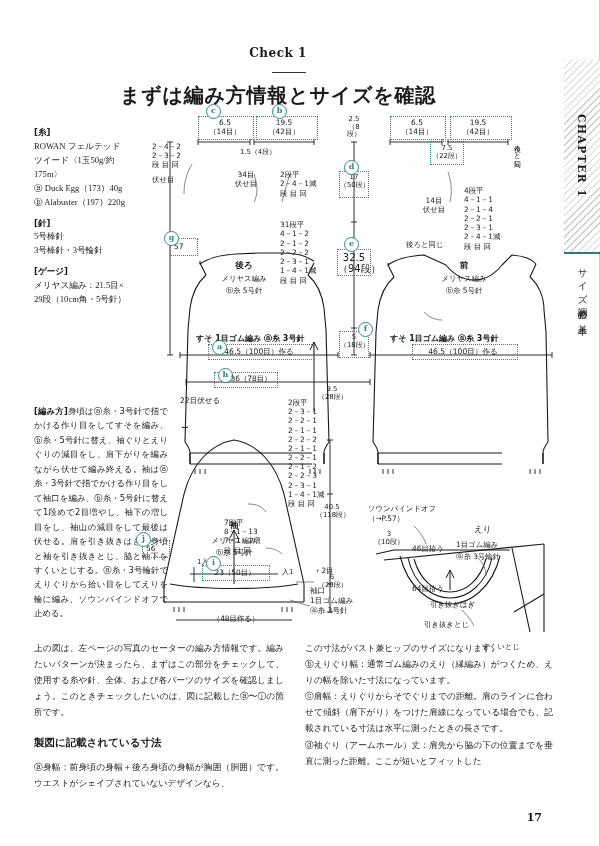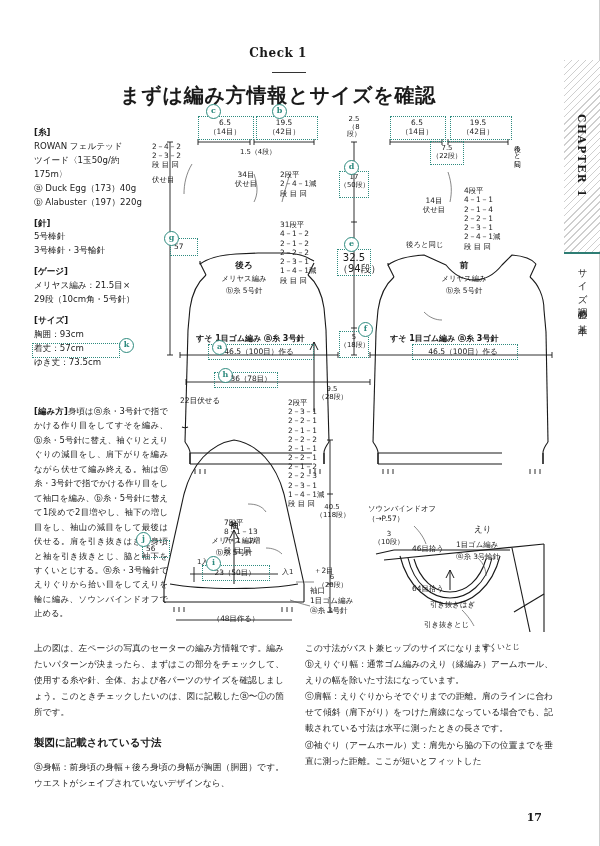--- a/index.html
+++ b/index.html
@@ -29,21 +29,21 @@
     letter-spacing:.5px;}
   .kicker-rule{position:absolute;left:50%;transform:translateX(-28px);top:72px;
     width:34px;height:1.2px;background:#333;}
   .page-title{position:absolute;left:0;right:44px;top:82px;text-align:center;
     font-weight:700;font-size:20px;letter-spacing:.8px;}
 
   
   .info{position:absolute;left:34px;top:126px;width:128px;font-size:8.6px;line-height:1.62;}
   .info .sec{margin-bottom:7px;}
   .info .hd{font-weight:700;}
-  .info .ln{white-space:nowrap;}
+  .info .ln{white-space:nowrap;font-family:Liberation Serif, serif;}
 
   .method{position:absolute;left:34px;top:404px;width:134px;font-size:8.4px;
     line-height:1.72;text-align:justify;}
   .method b{font-weight:700;}
 
   
   .body-col{position:absolute;font-size:8.7px;line-height:1.85;text-align:justify;}
   .col-l{left:34px;top:640px;width:250px;}
   .col-r{left:305px;top:640px;width:248px;}
   .sec-head{font-weight:700;font-size:10.5px;margin:13px 0 6px;}
@@ -102,28 +102,20 @@
     </div>
     <div class="sec">
       <div class="hd">[針]</div>
       <div class="ln">5号棒針</div>
       <div class="ln">3号棒針・3号輪針</div>
     </div>
     <div class="sec">
       <div class="hd">[ゲージ]</div>
       <div class="ln">メリヤス編み：21.5目×</div>
       <div class="ln">29段（10cm角・5号針）</div>
-    </div>
-    <div class="sec" style="position:relative;">
-      <div class="hd">[サイズ]</div>
-      <div class="ln">胸囲：93cm</div>
-      <div class="ln">着丈：57cm</div>
-      <div class="ln">ゆき丈：73.5cm</div>
-      <div class="kbox" style="left:-2px;top:29px;width:86px;height:13px;"></div>
-      <div class="mk" style="left:85px;top:24px;">k</div>
     </div>
   </div>
 
   <div class="method">
     <b>[編み方]</b><span>身頃はⓐ糸・3号針で指でかける作り目をしてすそを編み、ⓑ糸・5号針に替え、袖ぐりとえりぐりの減目をし、肩下がりを編みながら伏せて編み終える。袖はⓐ糸・3号針で指でかける作り目をして袖口を編み、ⓑ糸・5号針に替えて1段めで2目増やし、袖下の増し目をし、袖山の減目をして最後は伏せる。肩を引き抜きはぎ、身頃と袖を引き抜きとじ、脇と袖下をすくいとじする。ⓐ糸・3号輪針でえりぐりから拾い目をしてえりを輪に編み、ソウンバインドオフで止める。</span>
   </div>
 
   <div class="stage">
 
     <svg width="392" height="520" viewBox="0 0 392 520">
@@ -439,19 +431,19 @@
   </div>
 
   <div class="body-col col-l">
     <div>上の図は、左ページの写真のセーターの編み方情報です。編みたいパターンが決まったら、まずはこの部分をチェックして、使用する糸や針、全体、および各パーツのサイズを確認しましょう。このときチェックしたいのは、図に記載したⓐ〜ⓙの箇所です。</div>
     <div class="sec-head">製図に記載されている寸法</div>
     <div>ⓐ身幅：前身頃の身幅＋後ろ身頃の身幅が胸囲（胴囲）です。ウエストがシェイプされていないデザインなら、</div>
   </div>
 
   <div class="body-col col-r">
     <div>この寸法がバスト兼ヒップのサイズになります。</div>
-    <div>ⓑえりぐり幅：通常ゴム編みのえり（縁編み）アームホール、えりの幅を除いた寸法になっています。</div>
+    <div>ⓑえりぐり幅：通常ゴム編みのえり（縁編み）がつくため、えりの幅を除いた寸法になっています。</div>
     <div>ⓒ肩幅：えりぐりからそでぐりまでの距離。肩のラインに合わせて傾斜（肩下がり）をつけた肩線になっている場合でも、記載されている寸法は水平に測ったときの長さです。</div>
     <div>ⓓ袖ぐり（アームホール）丈：肩先から脇の下の位置までを垂直に測った距離。ここが短いとフィットした</div>
   </div>
 
   <div class="pageno">17</div>
 </div>
 
 </body></html>

